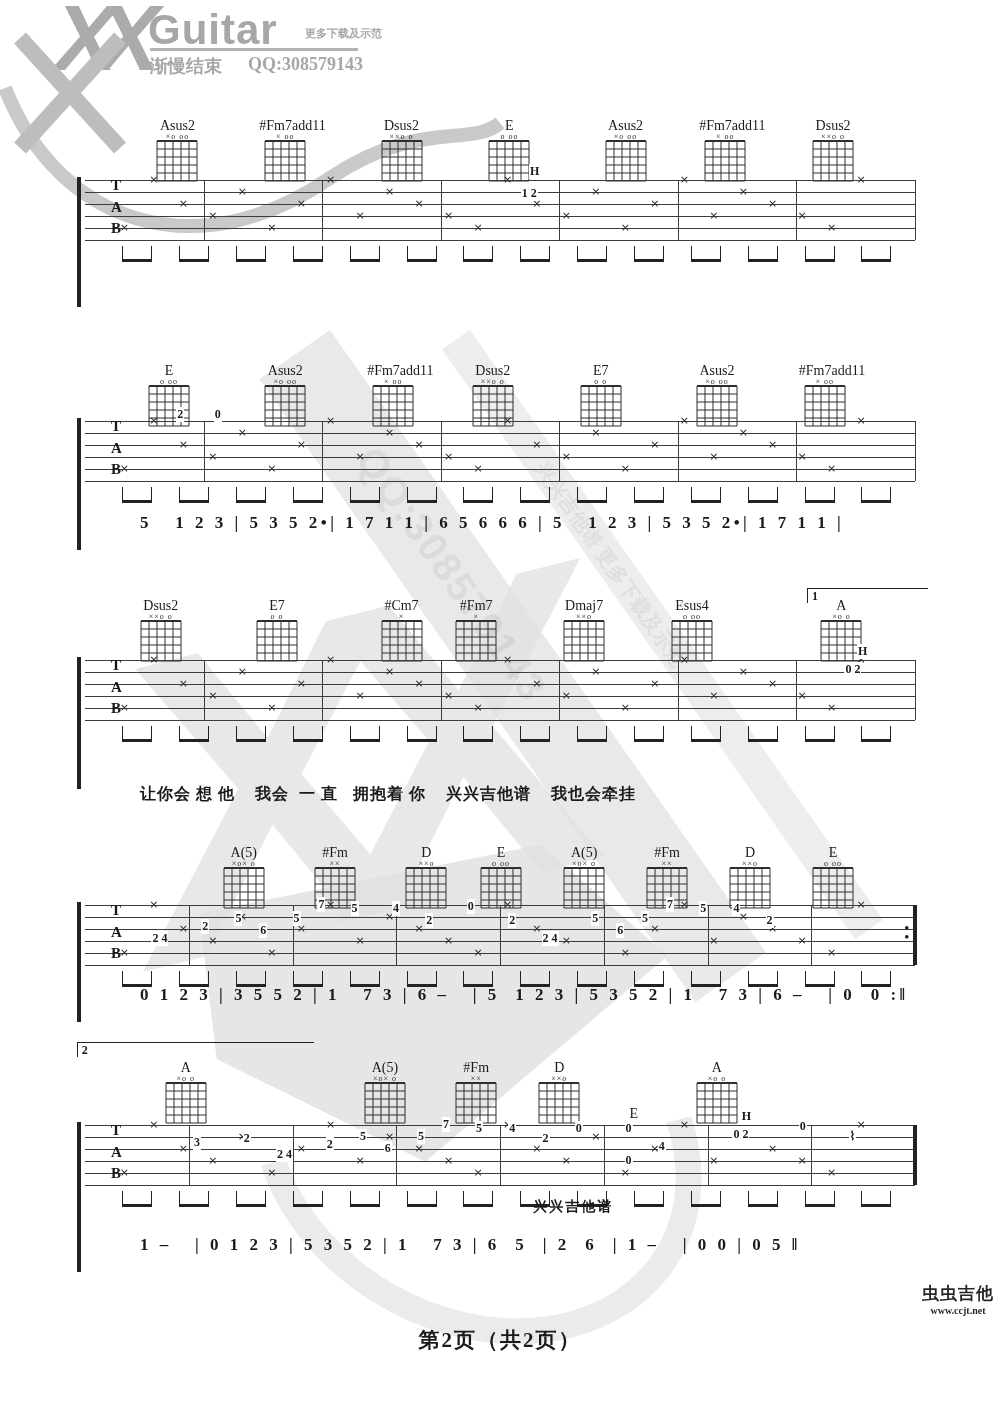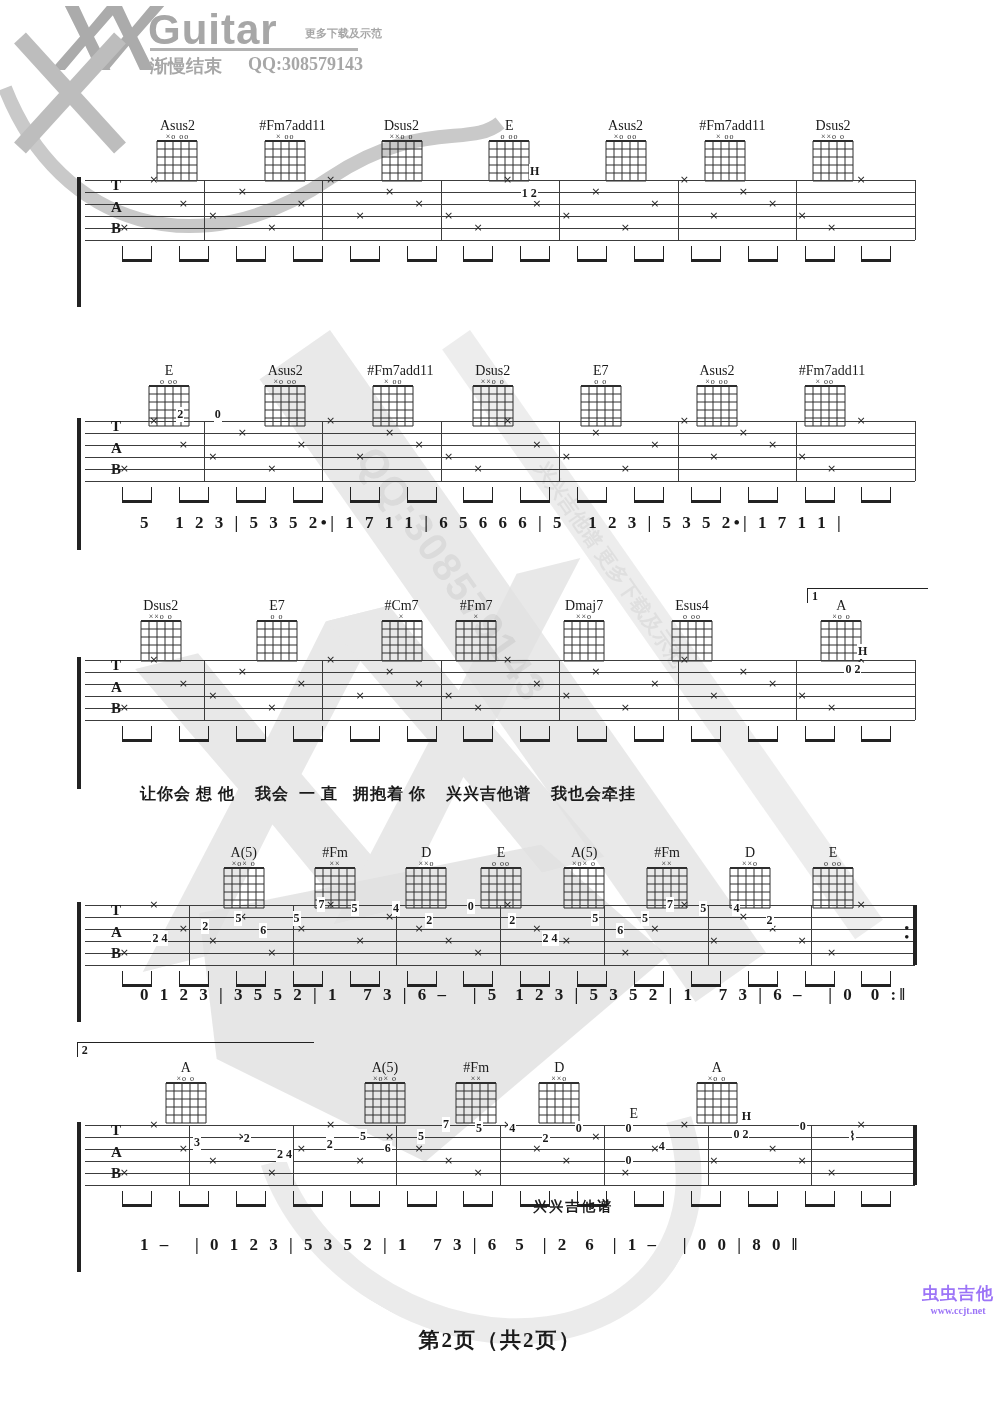--- a/index.html
+++ b/index.html
@@ -24,21 +24,21 @@
   .wm-band2{position:absolute;left:470px;top:330px;width:720px;height:34px;background:#e6e6e6;
            transform:rotate(55deg);transform-origin:0 0;opacity:.7;}
   .wm-band2-txt{position:absolute;left:150px;top:6px;font-size:20px;font-weight:bold;color:#d2d2d2;white-space:nowrap;}
   .wm-xx{position:absolute;left:120px;top:560px;font-size:430px;font-weight:bold;font-style:italic;
          color:#e3e3e3;letter-spacing:-90px;transform:rotate(-14deg);opacity:.8;
          font-family:"Liberation Sans",sans-serif;z-index:0;line-height:1;}
   .wm-pick{position:absolute;left:190px;top:830px;width:470px;height:330px;background:#e0e0e0;opacity:.8;
          clip-path:polygon(0 35%,70% 0,100% 28%,55% 100%,8% 78%);transform:rotate(8deg);}
   .wm-curve{position:absolute;left:240px;top:950px;width:420px;height:330px;border:26px solid #e3e3e3;
          border-radius:50%;border-top-color:transparent;border-left-color:transparent;opacity:.7;transform:rotate(30deg);}
-  .wm-corner{position:absolute;right:6px;top:1282px;text-align:center;color:#8b5cf6;opacity:.85;z-index:5;}
+  .wm-corner{position:absolute;right:6px;top:1282px;text-align:center;color:#000000;opacity:.85;z-index:5;}
   .wm-corner .l1{font-size:17px;font-weight:bold;letter-spacing:1px;}
   .wm-corner .l2{font-size:10px;font-weight:bold;}
   
   .sys{position:absolute;left:85px;width:830px;z-index:2;}
   .chords{position:absolute;left:0;top:0;width:100%;height:62px;}
   .chord{position:absolute;width:52px;text-align:center;}
   .chord .cname{font-size:14px;white-space:nowrap;}
   .chord .cmark{font-size:8px;letter-spacing:1px;line-height:6px;color:#222;}
   .chord svg{display:block;margin:0 auto;}
   .staff{position:absolute;width:100%;height:60px;}
@@ -1071,18 +1071,18 @@
           <div class="stext" style="left: 65%; top: -4px;">0</div>
           <div class="stext" style="left: 69%; top: 14px;">4</div>
           <div class="stext" style="left: 65%; top: 28px;">0</div>
           <div class="stext" style="left: 79%; top: -16px;">H</div>
           <div class="stext" style="left: 78%; top: 2px;">0 2</div>
           <div class="stext" style="left: 86%; top: -6px;">0</div>
           <div class="stext" style="left: 92%; top: 4px;">⌇</div>
         </div>
         <div class="brace" style="top: 62px; height: 150px;"></div>
         <div class="rit" style="left: 54%; top: 138px;">兴兴吉他谱</div>
-        <div class="numline" style="top: 175px;">1 –   | 0 1 2 3 | 5 3 5 2 | 1   7 3 | 6  5  | 2  6  | 1 –   | 0 0 | 8 0 ‖</div>
+        <div class="numline" style="top: 175px;">1 –   | 0 1 2 3 | 5 3 5 2 | 1   7 3 | 6  5  | 2  6  | 1 –   | 0 0 | 0 5 ‖</div>
       </div>
     </div>
 
   <div class="footer">第2页（共2页）</div>
 </div>
 
 </body></html>

